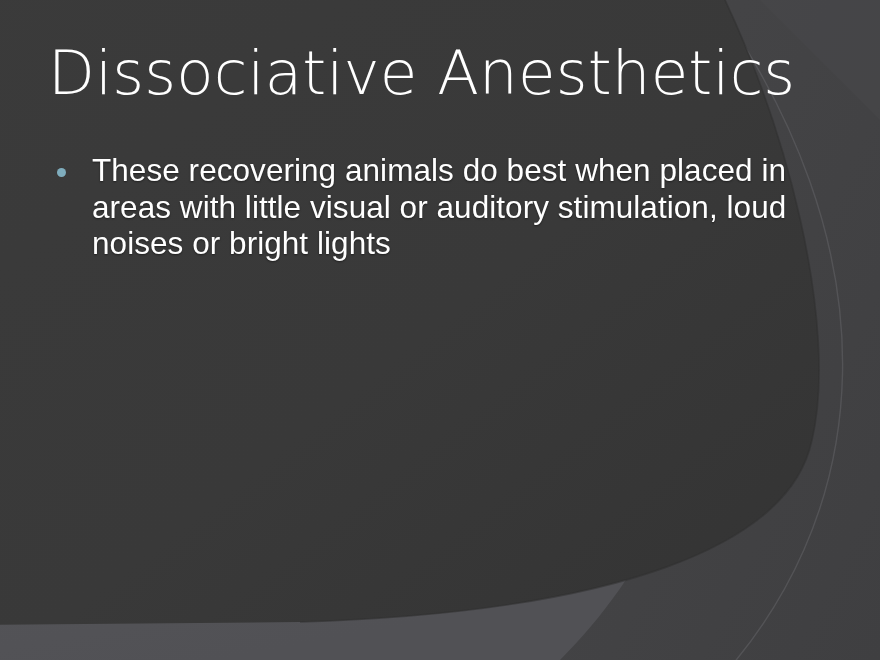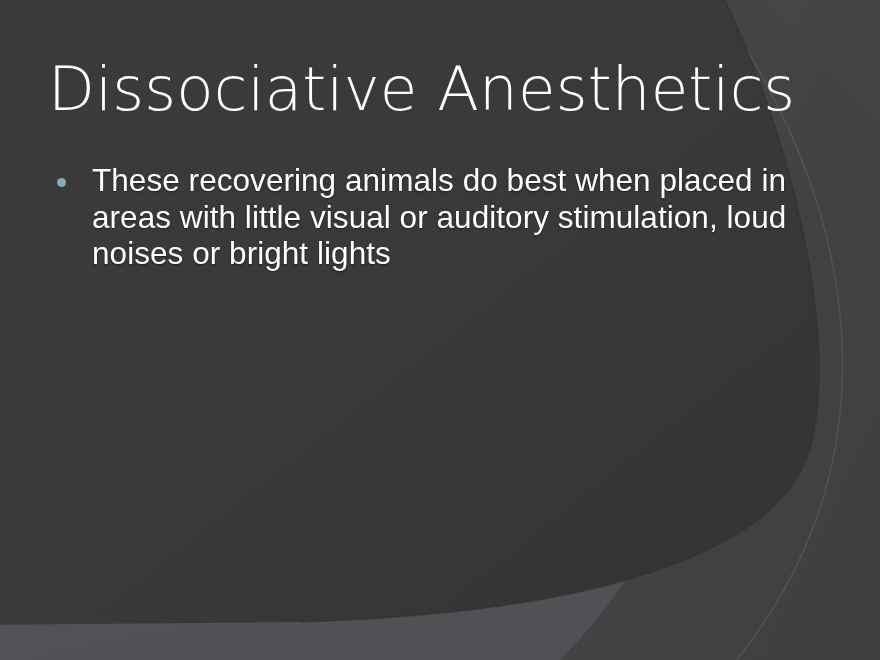--- a/index.html
+++ b/index.html
@@ -24,21 +24,21 @@
     inset: 0;
     width: 880px;
     height: 660px;
     pointer-events: none;
   }
 
   
   #title-block {
     position: absolute;
     left: 48px;
-    top: 54px;
+    top: 38px;
     width: 790px;
     z-index: 5;
   }
   #slide-title {
     margin: 0;
     font-family: "DejaVu Sans", sans-serif;
     font-weight: 300;
     font-size: 61px;
     line-height: 70px;
     letter-spacing: 0.2px;
@@ -72,21 +72,20 @@
   }
   .bullet-text {
     display: block;
     font-family: "Liberation Sans", sans-serif;
     font-weight: 400;
     font-size: 31.5px;
     line-height: 36.5px;
     color: #ffffff;
     letter-spacing: 0.05px;
     text-shadow: 0 1px 2px rgba(0,0,0,0.45);
-    margin-top: 10px;
   }
 </style>
 </head>
 <body>
 
 <div id="slide">
 
   <svg class="bg-layer" viewBox="0 0 880 660" width="880" height="660" preserveAspectRatio="none">
     <defs>
       <linearGradient id="lightGrad" x1="0" y1="0" x2="0.25" y2="1">

